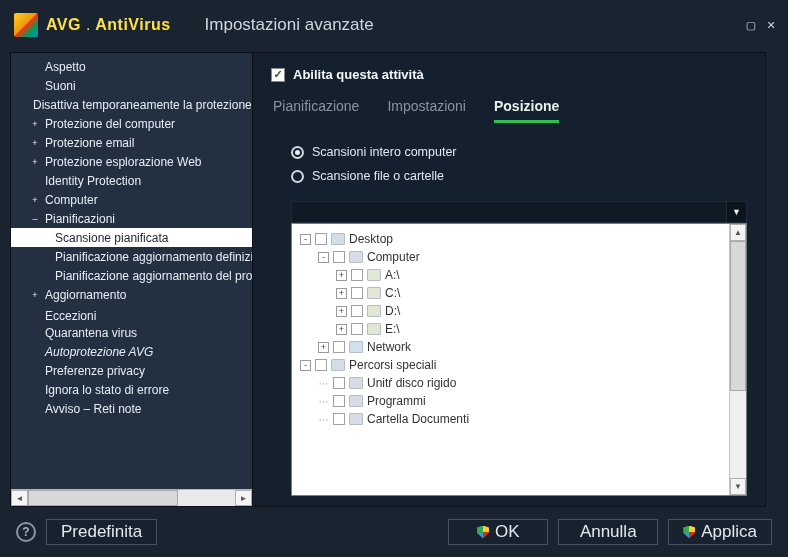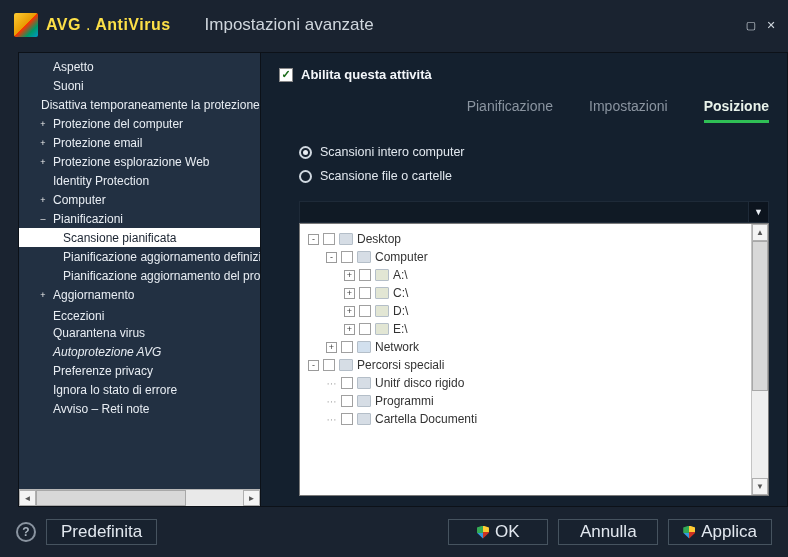--- a/index.html
+++ b/index.html
@@ -30,24 +30,23 @@
 .brand b { font-weight: 800; }
 .title-text { font-size: 17px; color: #cfd6dd; margin-left: 34px; }
 .win-controls { margin-left: auto; display: flex; gap: 6px; }
 .win-btn {
   width: 14px; height: 14px; display: flex; align-items: center; justify-content: center;
   color: #cfd6dd; cursor: pointer; font-size: 11px;
 }
 .content {
   flex: 1;
   display: flex;
-  padding: 0 0 0 10px;
+  padding: 0 22px 0 10px;
   gap: 0;
   min-height: 0;
-  margin-left: 8px;
 }
 .sidebar {
   width: 243px;
   background: #223042;
   display: flex;
   flex-direction: column;
   border: 1px solid #0c1118;
 }
 .tree-pane {
   flex: 1;
@@ -104,21 +103,21 @@
   min-width: 0;
 }
 .activity-check {
   display: flex; align-items: center; gap: 8px; font-weight: 700; font-size: 13px;
   color: #f3f6fa; margin-bottom: 16px;
 }
 .chk {
   width: 14px; height: 14px; background: #fff; border: 1px solid #888;
   display: inline-flex; align-items: center; justify-content: center; color: #1a6a1a; font-size: 11px; font-weight: 900;
 }
-.tabs { display: flex; gap: 36px; border-bottom: none; margin-bottom: 22px; padding-left: 2px; justify-content: flex-end;}
+.tabs { display: flex; gap: 28px; border-bottom: none; margin-bottom: 22px; padding-left: 2px;}
 .tab {
   font-size: 14px; color: #8a94a0; padding-bottom: 6px; cursor: pointer;
 }
 .tab.active {
   color: #e8f2ea; font-weight: 600;
   border-bottom: 3px solid #2fbf55;
 }
 .radio-row {
   display: flex; align-items: center; gap: 8px; margin: 0 0 10px 20px; font-size: 12.5px; color: #e2e8ef;
 }

